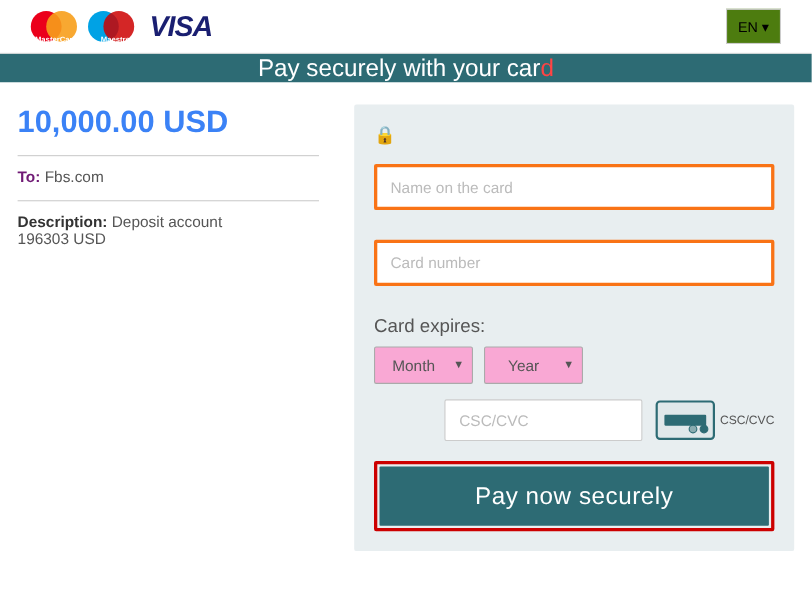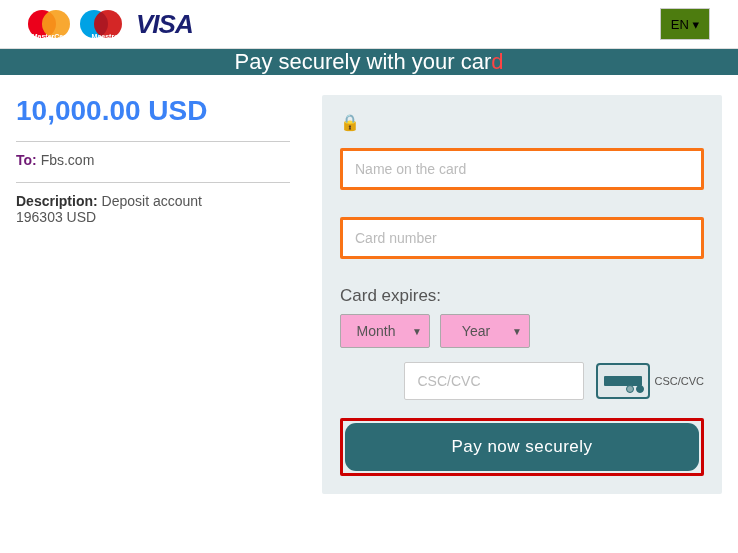--- a/index.html
+++ b/index.html
@@ -220,23 +220,23 @@
       border: 3px solid #cc0000;
       border-radius: 2px;
       padding: 2px;
     }
     .pay-btn {
       width: 100%;
       padding: 14px;
       background: #2d6b74;
       color: #fff;
       border: none;
-      font-size: 17px;
+      font-size: 22px;
       cursor: pointer;
-      border-radius: 11px;
+      border-radius: 1px;
       letter-spacing: 0.5px;
     }
   </style>
 </head>
 <body>
 
 <div class="top-bar">
   <div class="card-logos">
 
     <div class="mc-logo">

